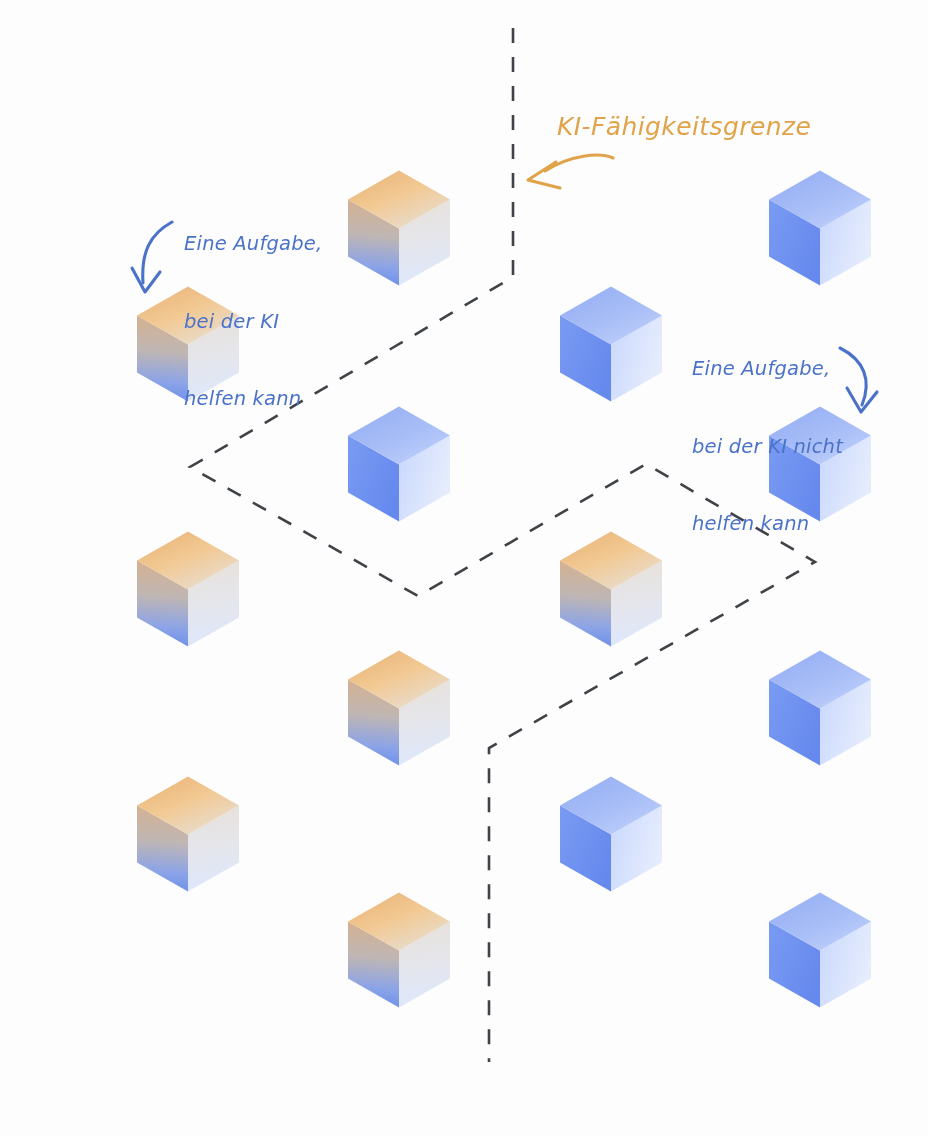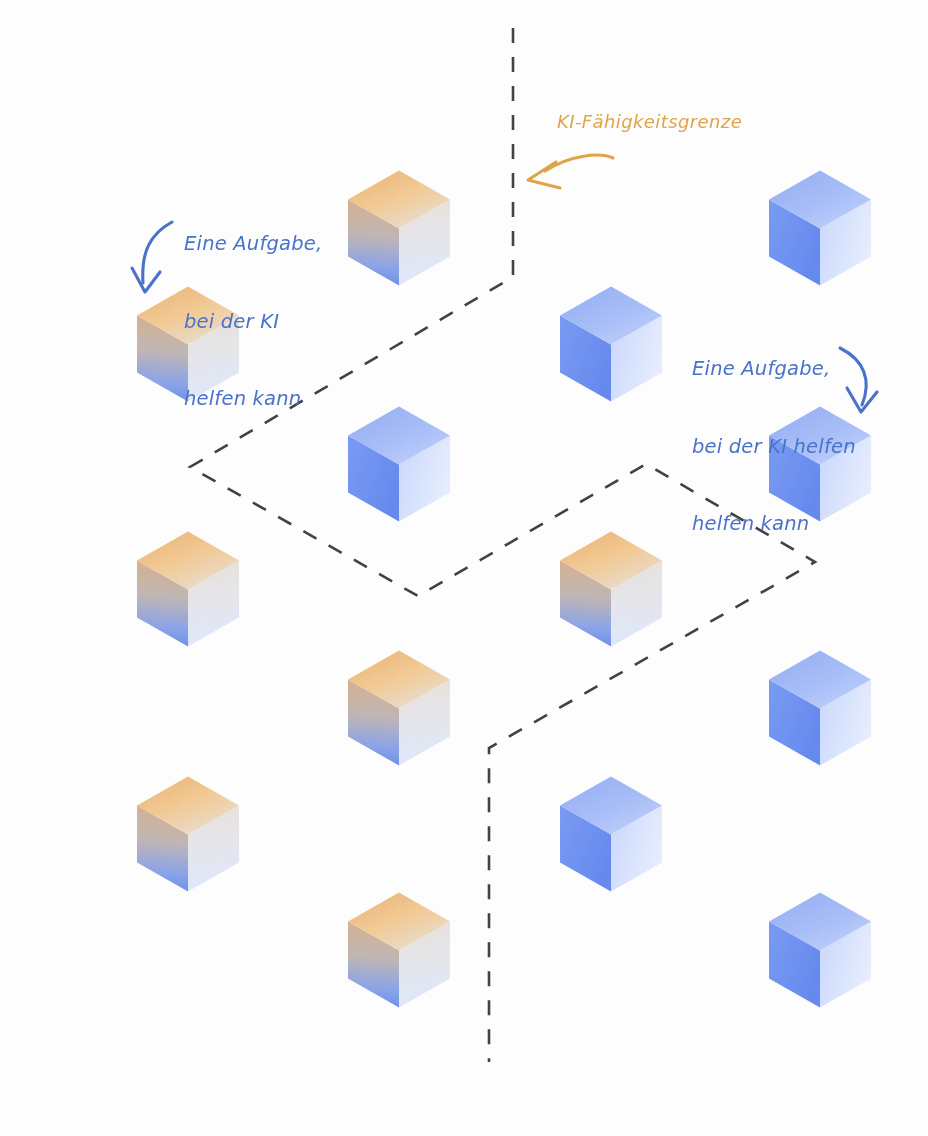--- a/index.html
+++ b/index.html
@@ -44,21 +44,21 @@
   #annotation-right-text {
     left: 692px;
     top: 305px;
     font-size: 19.5px;
     color: #4a72c8;
     font-weight: 500;
   }
   #boundary-title-text {
     left: 557px;
     top: 110px;
-    font-size: 18px;
+    font-size: 25px;
     color: #e0a349;
     font-weight: 500;
     letter-spacing: 0.4px;
   }
 </style>
 </head>
 <body>
 
 <div id="canvas-root">
 
@@ -193,17 +193,17 @@
   <div class="annot-text" id="boundary-title-text">KI-Fähigkeitsgrenze</div>
 
   <div class="annot-text" id="annotation-left-text">
     <div>Eine Aufgabe,</div>
     <div>bei der KI</div>
     <div>helfen kann</div>
   </div>
 
   <div class="annot-text" id="annotation-right-text">
     <div>Eine Aufgabe,</div>
-    <div>bei der KI helfen</div>
+    <div>bei der KI nicht</div>
     <div>helfen kann</div>
   </div>
 
 </div>
 
 </body></html>

